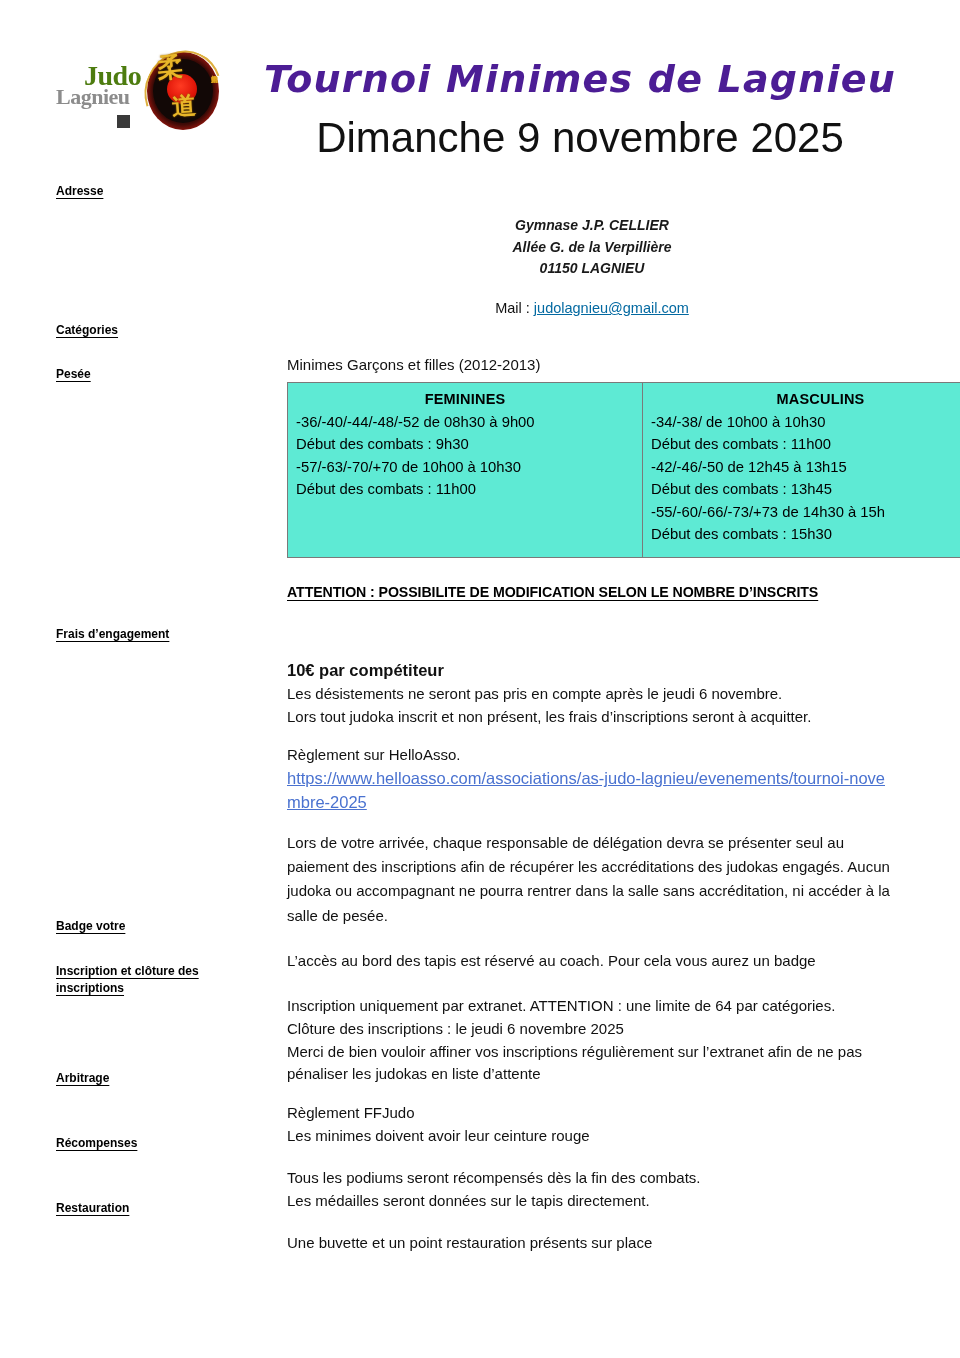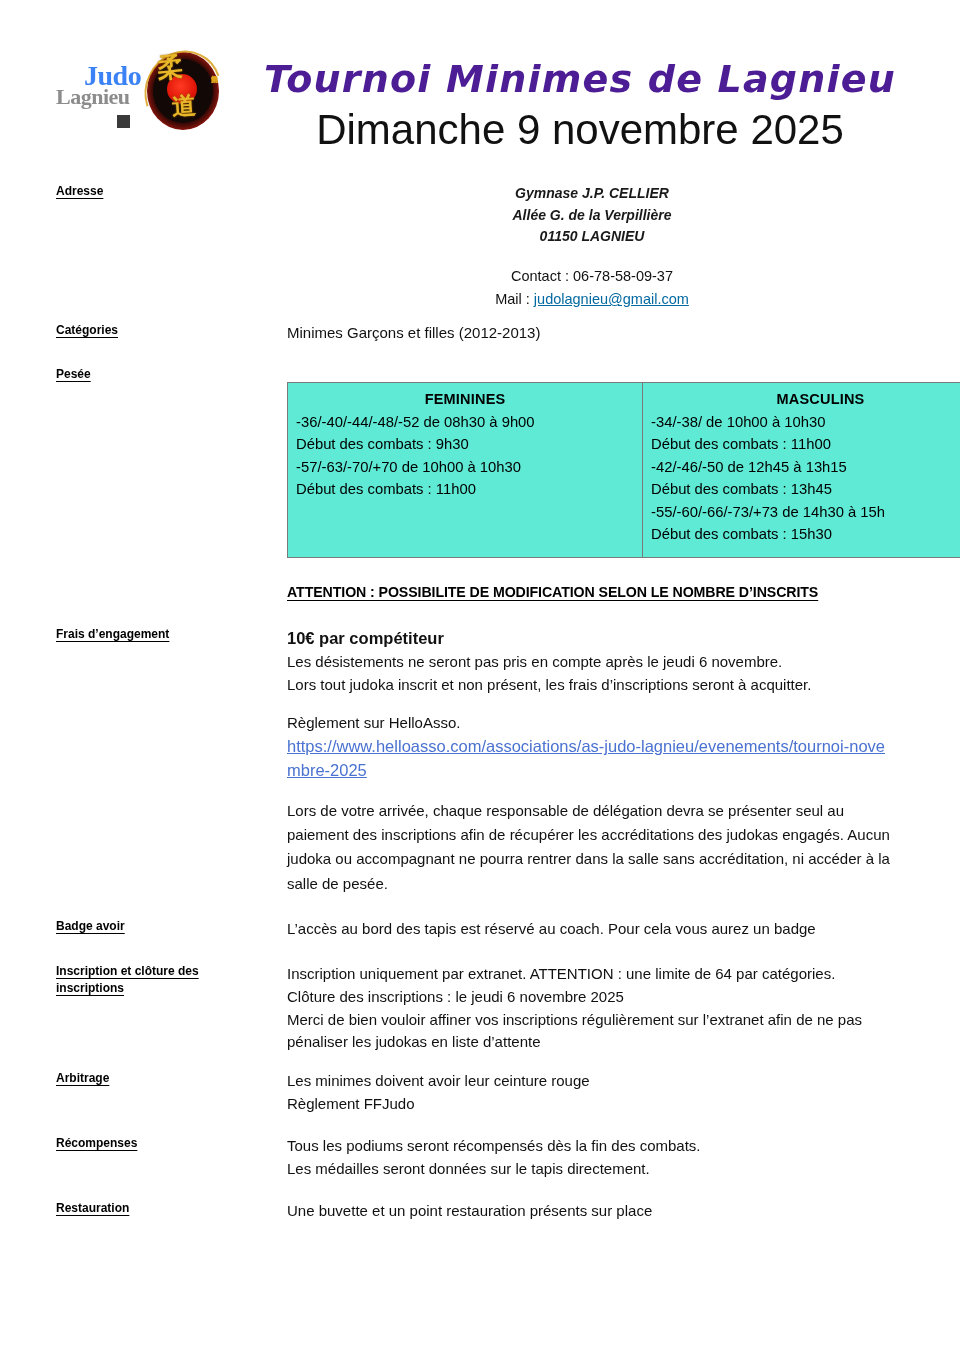--- a/index.html
+++ b/index.html
@@ -38,21 +38,21 @@
     height: 70px;
   }
   .logo-judo {
     position: absolute;
     left: 28px;
     top: 4px;
     font-family: "Liberation Serif", serif;
     font-weight: bold;
     font-size: 28px;
     letter-spacing: -0.5px;
-    color: #3b82f6;
+    color: #4d7c0f;
     line-height: 1;
   }
   .logo-lagnieu {
     position: absolute;
     left: 0px;
     top: 28px;
     font-family: "Liberation Serif", serif;
     font-weight: bold;
     font-size: 22px;
     letter-spacing: -0.5px;
@@ -152,21 +152,21 @@
     letter-spacing: 1.2px;
     line-height: 1.05;
     white-space: nowrap;
   }
   .title-sub {
     font-family: "Liberation Sans", sans-serif;
     font-weight: normal;
     font-size: 42px;
     color: #111111;
     line-height: 1.15;
-    margin-top: 6px;
+    margin-top: 14px;
     white-space: nowrap;
   }
 
   
   .row {
     position: absolute;
     left: 0;
     width: 960px;
   }
   .label {
@@ -184,20 +184,21 @@
     text-underline-offset: 3px;
   }
   .content {
     position: absolute;
     left: 287px;
     width: 610px;
     font-family: "Liberation Sans", sans-serif;
     font-size: 15px;
     line-height: 1.52;
     color: #111;
+    margin-top: 32px;
   }
   .content p { margin: 0; }
 
   
   .addr-lines {
     text-align: center;
     font-style: italic;
     font-weight: bold;
     font-size: 14px;
     line-height: 1.55;
@@ -302,21 +303,20 @@
   <div class="label">
     <span class="u">Adresse</span>
   </div>
   <div class="content" style="left:287px; width:610px;">
     <div class="addr-lines">
       <p>Gymnase J.P. CELLIER</p>
       <p>Allée G. de la Verpillière</p>
       <p>01150 LAGNIEU</p>
     </div>
     <div class="contact-lines">
-      <p>Contact : 06-78-58-09-37</p>
       <p>
         <span>Mail : </span><a class="mail-link" href="#">judolagnieu@gmail.com</a>
       </p>
     </div>
   </div>
 </div>
 
 <div class="row" style="top:322px;">
   <div class="label">
     <span class="u">Catégories</span>
@@ -366,21 +366,21 @@
     <p>
       <a class="web-link" href="#">https://www.helloasso.com/associations/as-judo-lagnieu/evenements/tournoi-novembre-2025</a>
     </p>
     <div class="spacer-sm"></div>
     <p style="line-height:1.62;">Lors de votre arrivée, chaque responsable de délégation devra se présenter seul au paiement des inscriptions afin de récupérer les accréditations des judokas engagés. Aucun judoka ou accompagnant ne pourra rentrer dans la salle sans accréditation, ni accéder à la salle de pesée.</p>
   </div>
 </div>
 
 <div class="row" style="top:918px;">
   <div class="label">
-    <span class="u">Badge avoir</span>
+    <span class="u">Badge votre</span>
   </div>
   <div class="content">
     <p>L’accès au bord des tapis est réservé au coach. Pour cela vous aurez un badge</p>
   </div>
 </div>
 
 <div class="row" style="top:963px;">
   <div class="label">
     <span class="u">Inscription et clôture des </span><br>
     <span class="u">inscriptions</span>
@@ -390,22 +390,22 @@
     <p>Clôture des inscriptions : le jeudi 6 novembre 2025</p>
     <p>Merci de bien vouloir affiner vos inscriptions régulièrement sur l’extranet afin de ne pas pénaliser les judokas en liste d’attente</p>
   </div>
 </div>
 
 <div class="row" style="top:1070px;">
   <div class="label">
     <span class="u">Arbitrage</span>
   </div>
   <div class="content">
+    <p>Règlement FFJudo</p>
     <p>Les minimes doivent avoir leur ceinture rouge</p>
-    <p>Règlement FFJudo</p>
   </div>
 </div>
 
 <div class="row" style="top:1135px;">
   <div class="label">
     <span class="u">Récompenses</span>
   </div>
   <div class="content">
     <p>Tous les podiums seront récompensés dès la fin des combats.</p>
     <p>Les médailles seront données sur le tapis directement.</p>

